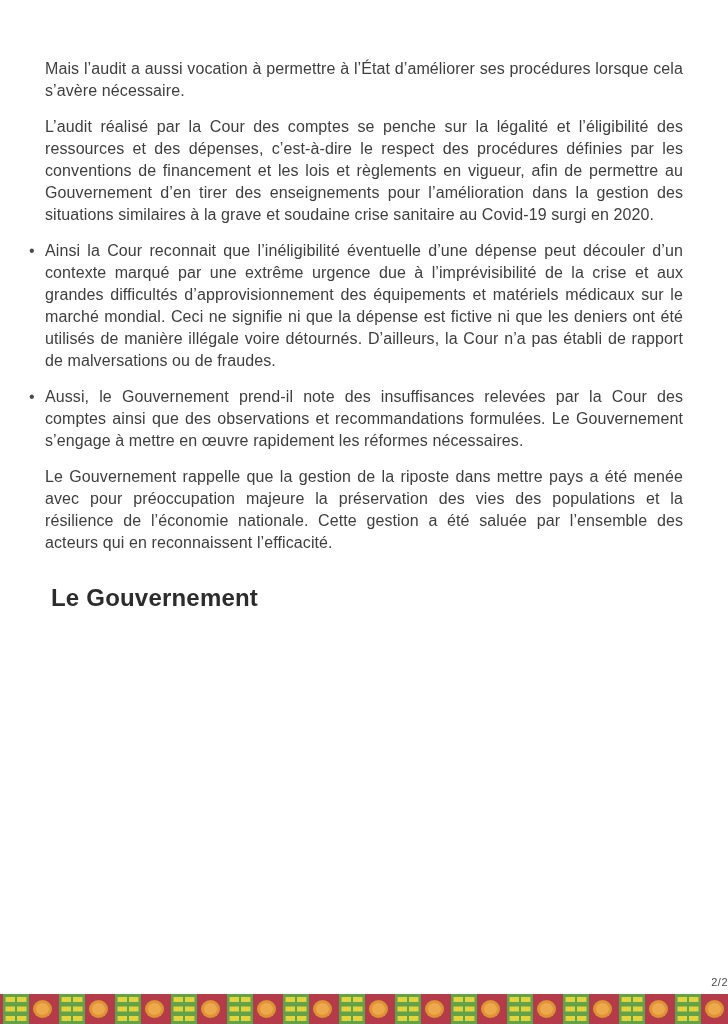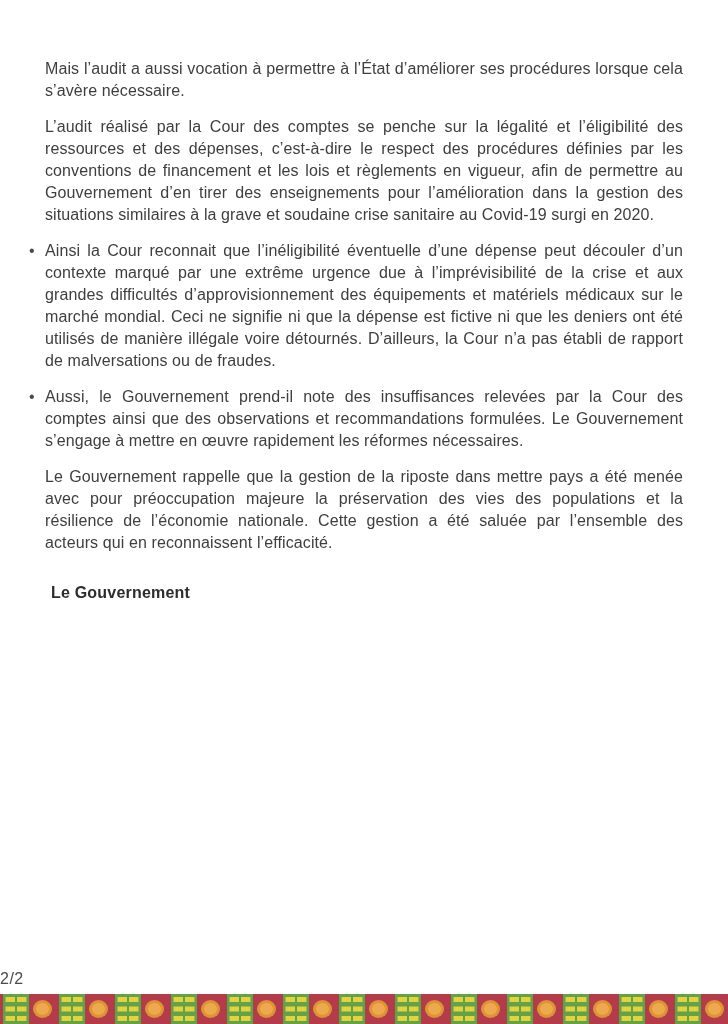--- a/index.html
+++ b/index.html
@@ -25,30 +25,30 @@
   }
   .para.bulleted { position: relative; }
   .dot {
     position: absolute;
     left: -16px; top: 0;
     color: #4a4a4a;
     font-size: 16px;
   }
   .signature {
     margin: 30px 0 0 6px;
-    font-size: 16px;
+    font-size: 24px;
     font-weight: 700;
     color: #2c2c2c;
     letter-spacing: 0.2px;
   }
   .page-number {
     position: absolute;
     bottom: 36px; left: 0; right: 0;
-    text-align: left;
-    font-size: 16px;
+    text-align: right;
+    font-size: 11px;
     color: #4a4a4a;
     letter-spacing: 0.5px;
   }
   .kente-border {
     position: absolute;
     bottom: 0; left: 0;
     display: block;
   }
 </style>
 </head>

